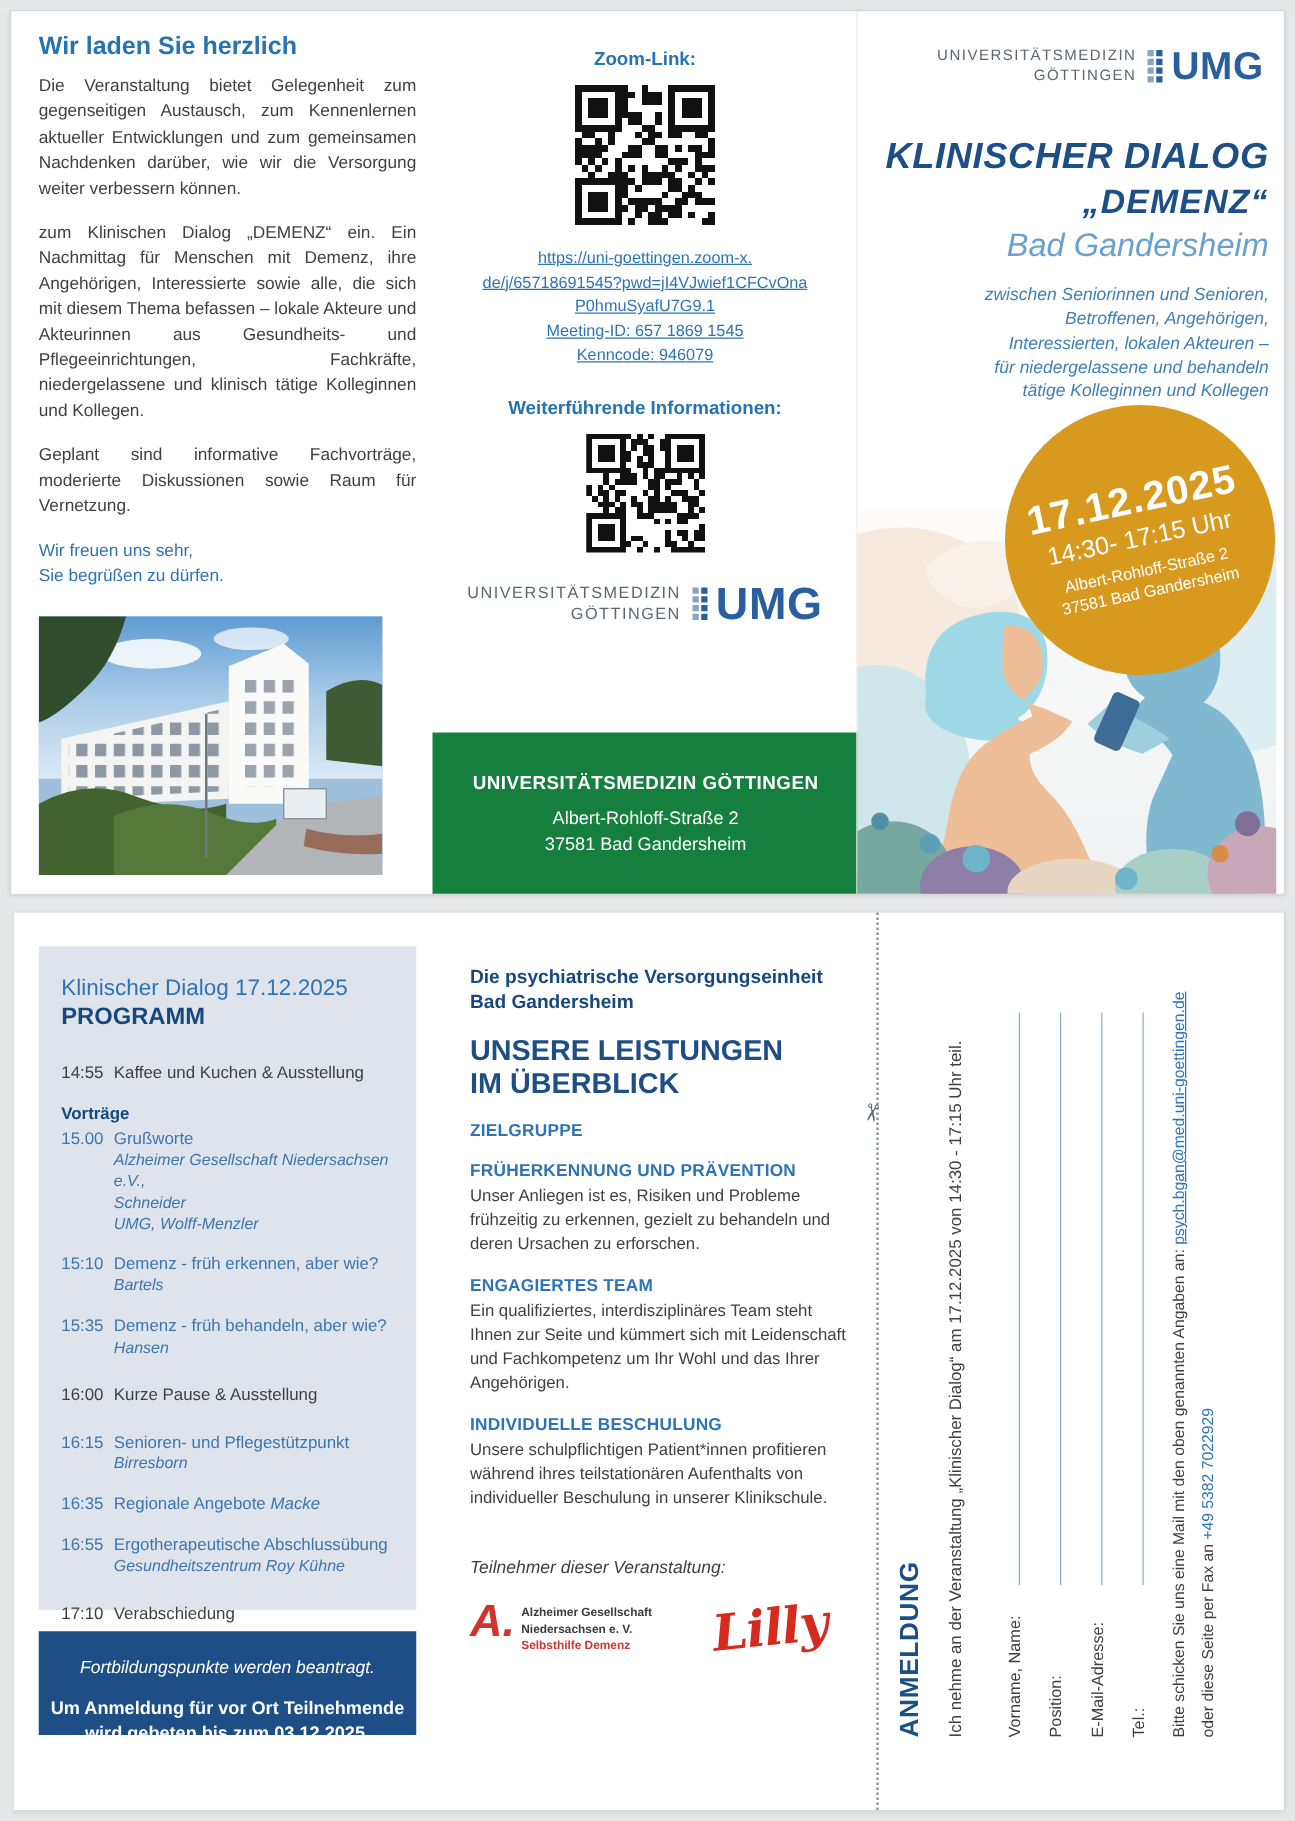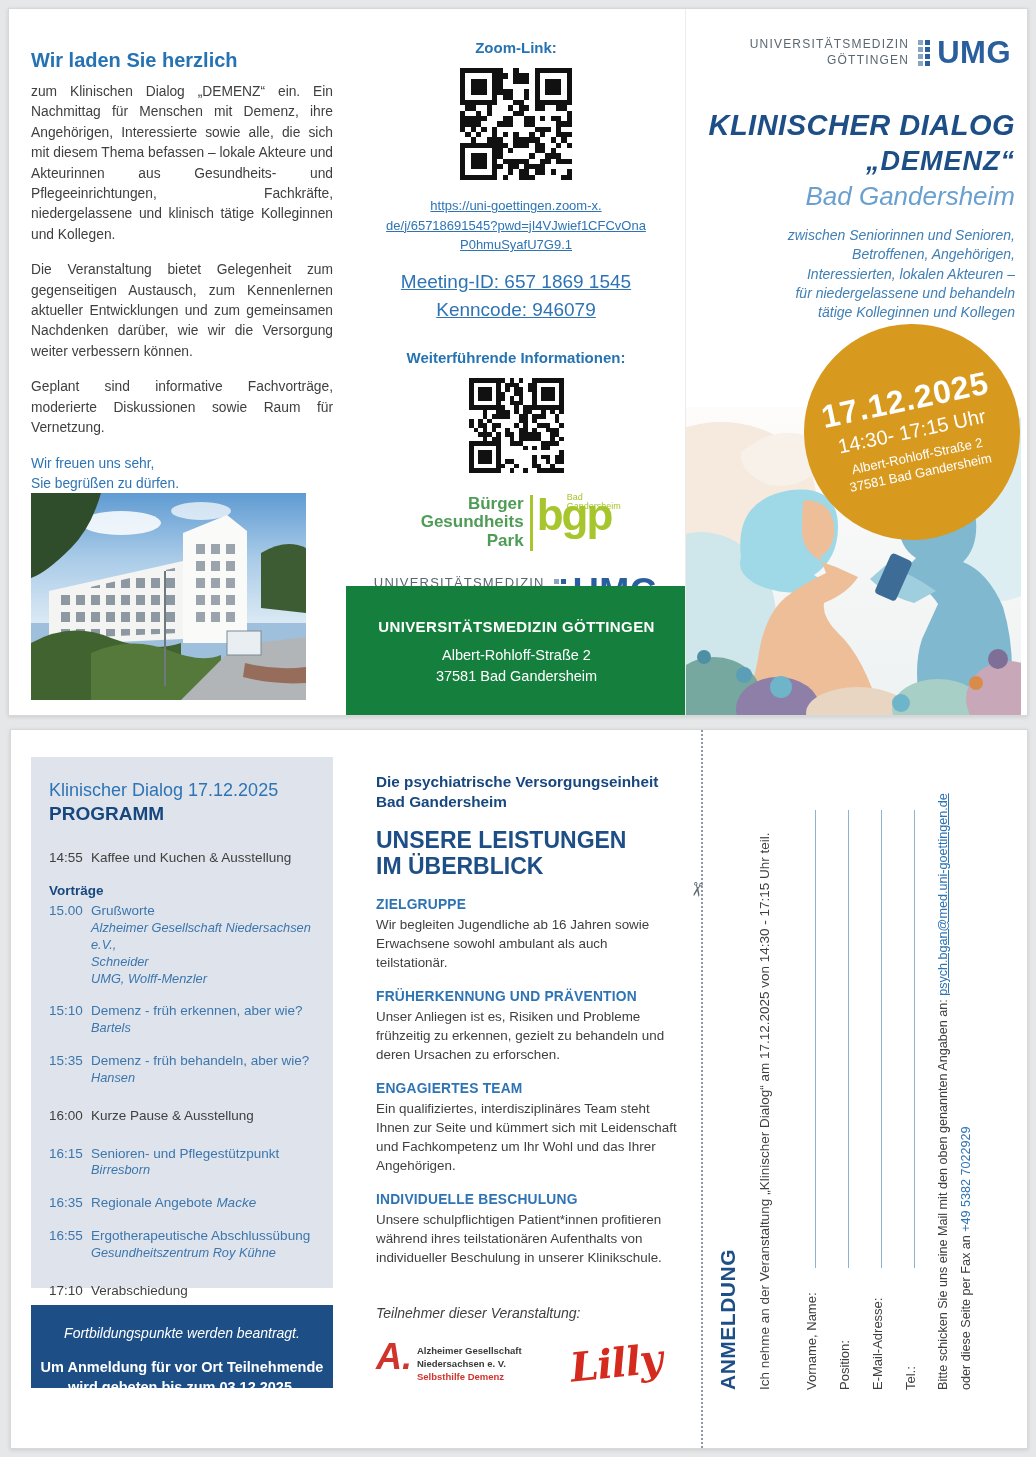--- a/index.html
+++ b/index.html
@@ -7,36 +7,36 @@
     width:1036px;height:1457px;position:relative;overflow:hidden;
     background:#e6e7e8;
     font-family:"Liberation Sans", sans-serif;
     -webkit-font-smoothing:antialiased;
   }
   .page{position:absolute;background:#fff;border:1px solid #d8d8d8;box-shadow:0 1px 4px rgba(0,0,0,.12);}
   #page1{left:8px;top:8px;width:1018px;height:706px;}
   #page2{left:10px;top:729px;width:1016px;height:718px;}
 
   
-  .invite{position:absolute;left:22px;top:40px;width:302px;}
+  .invite{position:absolute;left:22px;top:17px;width:302px;}
   .invite h1{margin:0 0 10px 0;font-size:20px;font-weight:bold;color:#2673b4;}
   .invite p{margin:0 0 15px 0;font-size:13.8px;line-height:1.48;color:#3f3f3f;text-align:justify;}
   .invite .closing{color:#2e74b5;text-align:left;margin:0;line-height:1.5;}
 
   .photo{position:absolute;left:22px;top:484px;width:275px;height:207px;overflow:hidden;background:#9fc0dd;}
 
   
   .midcol{position:absolute;left:337px;top:30px;width:340px;text-align:center;}
   .blue-head{font-size:15px;font-weight:bold;color:#2673b4;margin:0;}
   .qr{background:#fff;margin:12px auto 0;}
   .qr1{width:112px;height:112px;}
   .qr2{width:95px;height:95px;}
   .linkblock{margin-top:16px;font-size:13px;line-height:1.5;color:#2e74b5;}
   .linkblock a, .blue-link{color:#2e74b5;text-decoration:underline;cursor:pointer;}
-  .meetrow{margin-top:13px;font-size:19px;color:#2e74b5;line-height:1.5;}
+  .meetrow{font-size:13px;color:#2e74b5;line-height:1.5;}
   .info-title{margin-top:24px;}
   .bgp{margin-top:22px;display:flex;justify-content:center;align-items:flex-start;}
   .bgp-text{text-align:right;color:#4e9c56;font-weight:bold;font-size:17px;line-height:1.1;padding-right:6px;border-right:3px solid #a7c52d;}
   .bgp-mark{position:relative;padding-left:4px;text-align:left;}
   .bgp-monogram{font-size:44px;line-height:.9;font-weight:bold;color:#a7c52d;letter-spacing:-2px;}
   .bgp-loc{position:absolute;left:34px;top:-2px;font-size:9px;line-height:1.1;color:#a7c52d;white-space:nowrap;}
   .umglogo{display:flex;justify-content:center;align-items:center;margin-top:20px;}
   .umg-org{text-align:right;color:#5a6771;font-size:13px;letter-spacing:1.2px;line-height:1.3;}
   .umg-dots{display:grid;grid-template-columns:5px 5px;grid-auto-rows:5px;gap:2px;margin:0 7px 0 9px;}
   .umg-dots i{display:block;}
@@ -111,22 +111,22 @@
   .reg-note.first{margin-top:18px;}
   .reg-note.second{margin-top:9px;}
 </style>
 </head>
 <body>
 
 <div class="page" id="page1">
 
   <div class="invite">
     <h1>Wir laden Sie herzlich</h1>
+    <p>Die Veranstaltung bietet Gelegenheit zum gegenseitigen Austausch, zum Kennenlernen aktueller Entwicklungen und zum gemeinsamen Nachdenken darüber, wie wir die Versorgung weiter verbessern können.</p>
     <p>zum Klinischen Dialog „DEMENZ“ ein. Ein Nachmittag für Menschen mit Demenz, ihre Angehörigen, Interessierte sowie alle, die sich mit diesem Thema befassen – lokale Akteure und Akteurinnen aus Gesundheits- und Pflegeeinrichtungen, Fachkräfte, niedergelassene und klinisch tätige Kolleginnen und Kollegen.</p>
-    <p>Die Veranstaltung bietet Gelegenheit zum gegenseitigen Austausch, zum Kennenlernen aktueller Entwicklungen und zum gemeinsamen Nachdenken darüber, wie wir die Versorgung weiter verbessern können.</p>
     <p>Geplant sind informative Fachvorträge, moderierte Diskussionen sowie Raum für Vernetzung.</p>
     <p class="closing">
       <span>Wir freuen uns sehr,</span><br>
       <span>Sie begrüßen zu dürfen.</span>
     </p>
   </div>
 
   <div class="photo">
     <svg viewBox="0 0 275 207" width="275" height="207">
       <defs>
@@ -450,34 +450,20 @@
             <rect x="17" y="20" width="1" height="1"></rect>
             <rect x="18" y="20" width="1" height="1"></rect>
             <rect x="19" y="20" width="1" height="1"></rect>
             <rect x="20" y="20" width="1" height="1"></rect>
           </g>
           <path d="M0 0h7v7H0zM14 0h7v7h-7zM0 14h7v7H0z"></path>
           <path fill="#fff" d="M1 1h5v5H1zM15 1h5v5h-5zM1 15h5v5H1z"></path>
           <path d="M2 2h3v3H2zM16 2h3v3h-3zM2 16h3v3H2z"></path>
         </svg></div>
 
-    <div class="bgp">
-      <div class="bgp-text">
-        <div>Bürger</div>
-        <div>Gesundheits</div>
-        <div>Park</div>
-      </div>
-      <div class="bgp-mark">
-        <div class="bgp-loc">
-          <span>Bad</span><br>
-          <span>Gandersheim</span>
-        </div>
-        <div class="bgp-monogram">bgp</div>
-      </div>
-    </div>
 
     <div class="umglogo">
       <div class="umg-org">
         <div>UNIVERSITÄTSMEDIZIN</div>
         <div>GÖTTINGEN</div>
       </div>
       <div class="umg-dots">
           <i></i>
           <i></i>
           <i></i>
@@ -657,21 +643,20 @@
     <div class="svc-head">
       <span>Die psychiatrische Versorgungseinheit</span><br>
       <span>Bad Gandersheim</span>
     </div>
     <div class="svc-title">
       <span>UNSERE LEISTUNGEN</span><br>
       <span>IM ÜBERBLICK</span>
     </div>
 
     <div class="sec-title">ZIELGRUPPE</div>
-    <div class="sec-body">Wir begleiten Jugendliche ab 16 Jahren sowie Erwachsene sowohl ambulant als auch teilstationär.</div>
     <div class="sec-title">FRÜHERKENNUNG UND PRÄVENTION</div>
     <div class="sec-body">Unser Anliegen ist es, Risiken und Probleme frühzeitig zu erkennen, gezielt zu behandeln und deren Ursachen zu erforschen.</div>
     <div class="sec-title">ENGAGIERTES TEAM</div>
     <div class="sec-body">Ein qualifiziertes, interdisziplinäres Team steht Ihnen zur Seite und kümmert sich mit Leidenschaft und Fachkompetenz um Ihr Wohl und das Ihrer Angehörigen.</div>
     <div class="sec-title">INDIVIDUELLE BESCHULUNG</div>
     <div class="sec-body">Unsere schulpflichtigen Patient*innen profitieren während ihres teilstationären Aufenthalts von individueller Beschulung in unserer Klinikschule.</div>
 
     <div class="part-label">Teilnehmer dieser Veranstaltung:</div>
     <div class="part-logos">
       <div class="alz">

